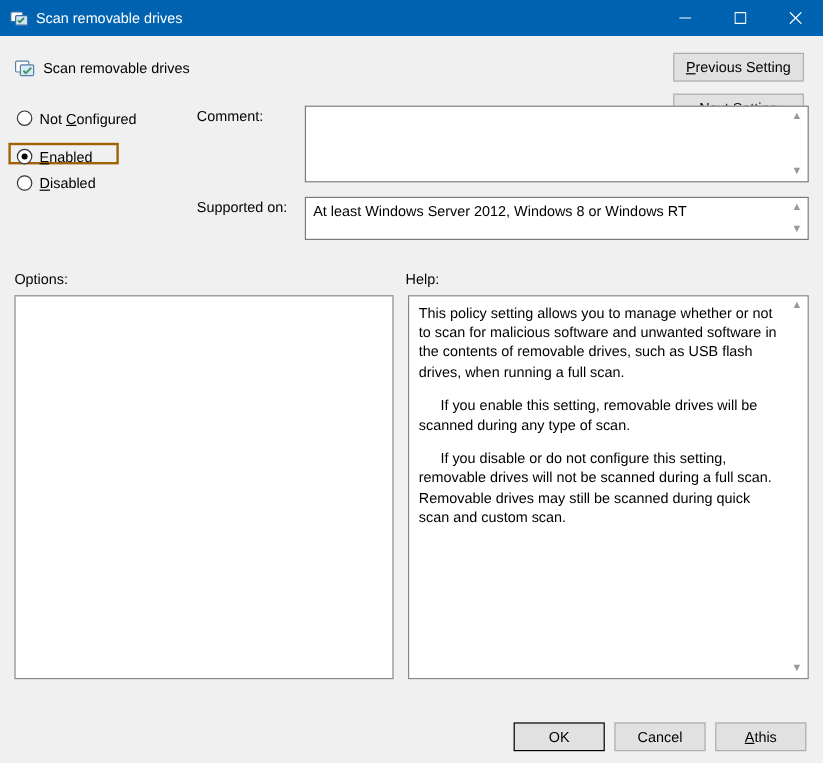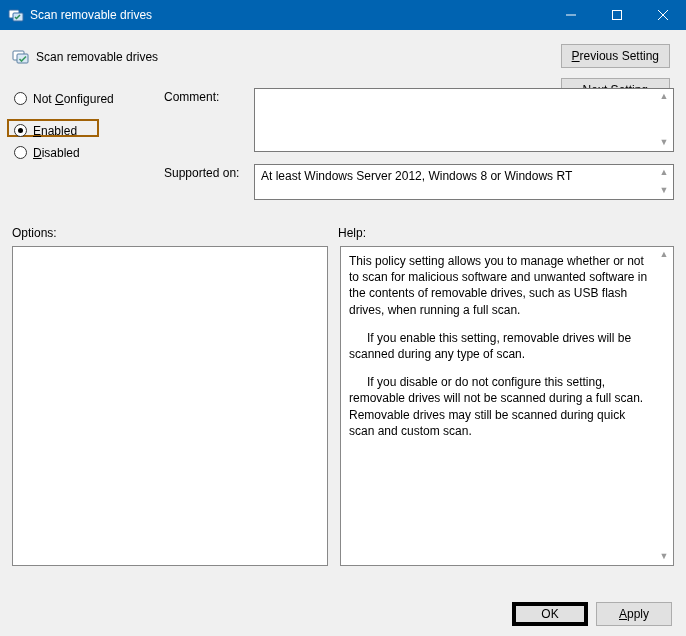--- a/index.html
+++ b/index.html
@@ -172,21 +172,21 @@
   .panel .scroll-down { bottom: 2px; }
 
   .footer {
     position: absolute;
     bottom: 10px;
     right: 14px;
     display: flex;
     gap: 8px;
   }
   .footer .btn { min-width: 76px; }
-  .footer .btn.default { border: 4px solid #000000; }
+  .footer .btn.default { border: 1px solid #000000; }
 
   .indent { text-indent: 1.5em; }
 </style>
 </head>
 <body>
 
 <div class="titlebar">
   <span class="t-icon">
     <svg viewBox="0 0 16 16" width="16" height="16">
       <rect x="1" y="3" width="10" height="8" rx="1" fill="#fff" stroke="#3a6ea5" stroke-width="1"></rect>
@@ -282,16 +282,17 @@
       <p>This policy setting allows you to manage whether or not to scan for malicious software and unwanted software in the contents of removable drives, such as USB flash drives, when running a full scan.</p>
       <p class="indent">If you enable this setting, removable drives will be scanned during any type of scan.</p>
       <p class="indent">If you disable or do not configure this setting, removable drives will not be scanned during a full scan. Removable drives may still be scanned during quick scan and custom scan.</p>
       <span class="scroll-up">▲</span>
       <span class="scroll-down">▼</span>
     </div>
   </div>
 
   <div class="footer">
     <button class="btn default"><span>OK</span></button>
-    <button class="btn"><span class="mnemonic">A</span><span>pply</span></button>
+    <button class="btn"><span>Cancel</span></button>
+    <button class="btn"><span class="mnemonic">A</span><span>this</span></button>
   </div>
 
 </div>
 
 </body></html>

